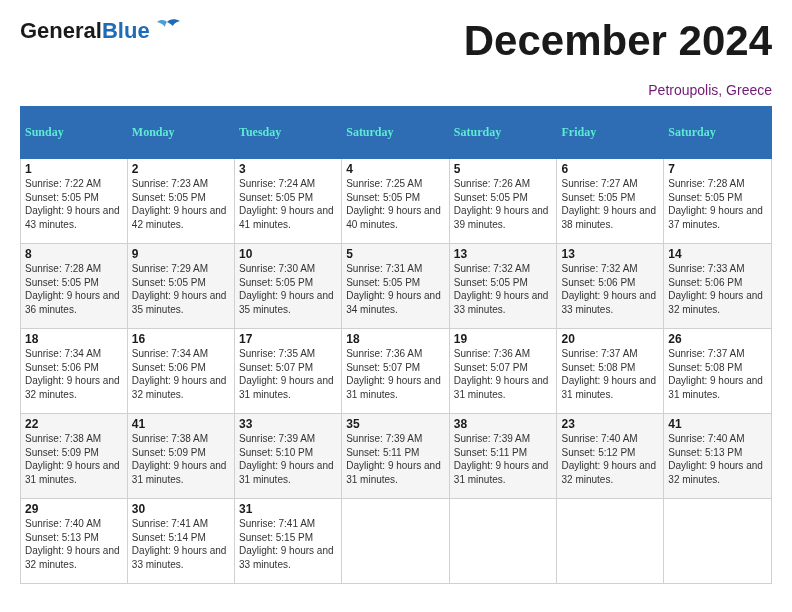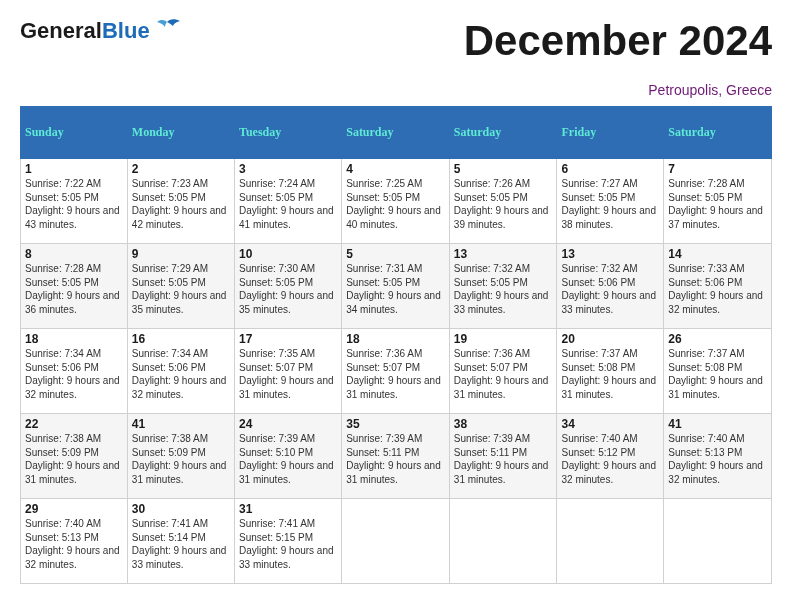--- a/index.html
+++ b/index.html
@@ -217,33 +217,33 @@
         <tr>
           <td>
     <span class="day-num">22</span>
     <span class="day-detail">Sunrise: 7:38 AM<br>Sunset: 5:09 PM<br>Daylight: 9 hours and 31 minutes.</span>
   </td>
           <td>
     <span class="day-num">41</span>
     <span class="day-detail">Sunrise: 7:38 AM<br>Sunset: 5:09 PM<br>Daylight: 9 hours and 31 minutes.</span>
   </td>
           <td>
-    <span class="day-num">24</span>
+    <span class="day-num">33</span>
     <span class="day-detail">Sunrise: 7:39 AM<br>Sunset: 5:10 PM<br>Daylight: 9 hours and 31 minutes.</span>
   </td>
           <td>
     <span class="day-num">35</span>
     <span class="day-detail">Sunrise: 7:39 AM<br>Sunset: 5:11 PM<br>Daylight: 9 hours and 31 minutes.</span>
   </td>
           <td>
     <span class="day-num">38</span>
     <span class="day-detail">Sunrise: 7:39 AM<br>Sunset: 5:11 PM<br>Daylight: 9 hours and 31 minutes.</span>
   </td>
           <td>
-    <span class="day-num">34</span>
+    <span class="day-num">23</span>
     <span class="day-detail">Sunrise: 7:40 AM<br>Sunset: 5:12 PM<br>Daylight: 9 hours and 32 minutes.</span>
   </td>
           <td>
     <span class="day-num">41</span>
     <span class="day-detail">Sunrise: 7:40 AM<br>Sunset: 5:13 PM<br>Daylight: 9 hours and 32 minutes.</span>
   </td>
         </tr>
         <tr>
           <td>
     <span class="day-num">29</span>

